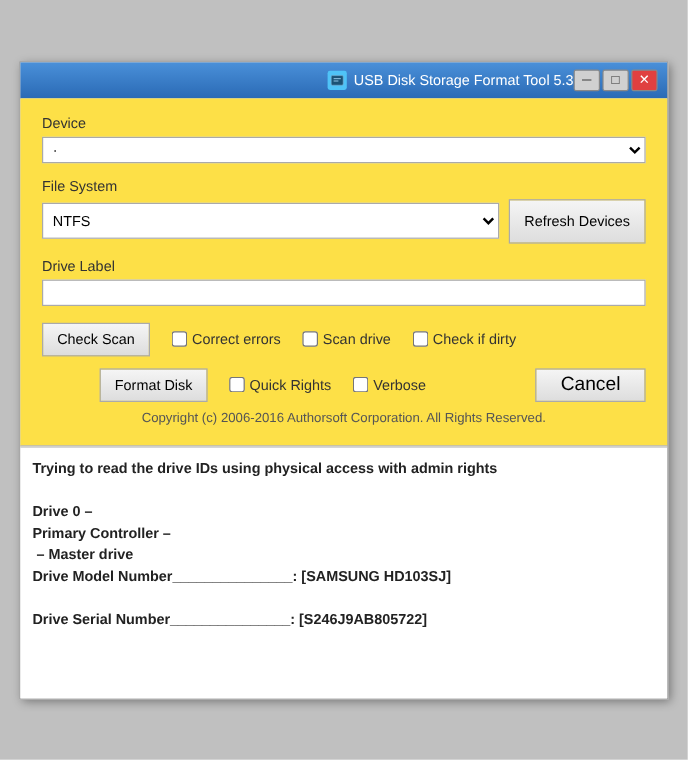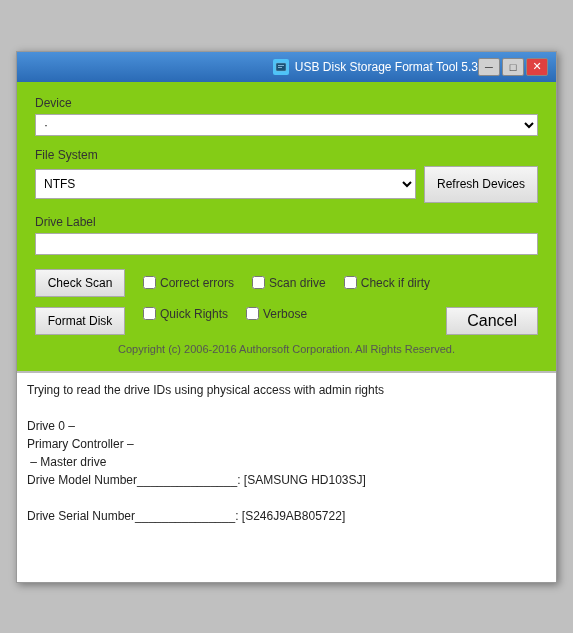--- a/index.html
+++ b/index.html
@@ -63,21 +63,21 @@
       align-items: center;
       justify-content: center;
       font-size: 11px;
       color: #333;
     }
     .title-btn.close-btn {
       background: #e04040;
       color: white;
     }
     .main-content {
-      background: #84cc16;
+      background: #fde047;
       padding: 14px 18px 10px 18px;
       border-bottom: 1px solid #bbb;
     }
     .label {
       font-size: 12px;
       color: #333;
       margin-bottom: 4px;
       display: block;
     }
     select {
@@ -141,22 +141,23 @@
       height: 13px;
       cursor: pointer;
     }
     .checkbox-label {
       font-size: 12px;
       color: #333;
       cursor: pointer;
     }
     .format-row {
       display: flex;
-      align-items: flex-start;
+      align-items: center;
       gap: 0px;
+      margin-left: 48px;
     }
     .format-disk-btn {
       width: 90px;
       height: 28px;
       border: 1px solid #aaa;
       background: linear-gradient(to bottom, #f5f5f5, #ddd);
       cursor: pointer;
       font-size: 12px;
       margin-right: 18px;
     }
@@ -194,20 +195,21 @@
     .log-area::-webkit-scrollbar-track {
       background: #f0f0f0;
     }
     .log-area::-webkit-scrollbar-thumb {
       background: #c0c0c0;
       border: 1px solid #aaa;
     }
     .log-content {
       white-space: pre-wrap;
       font-family: 'Segoe UI', Tahoma, sans-serif;
+      font-weight: bold;
     }
     .section-label {
       font-size: 12px;
       color: #333;
       margin-bottom: 4px;
     }
     .fs-row {
       display: flex;
       align-items: center;
       gap: 8px;

